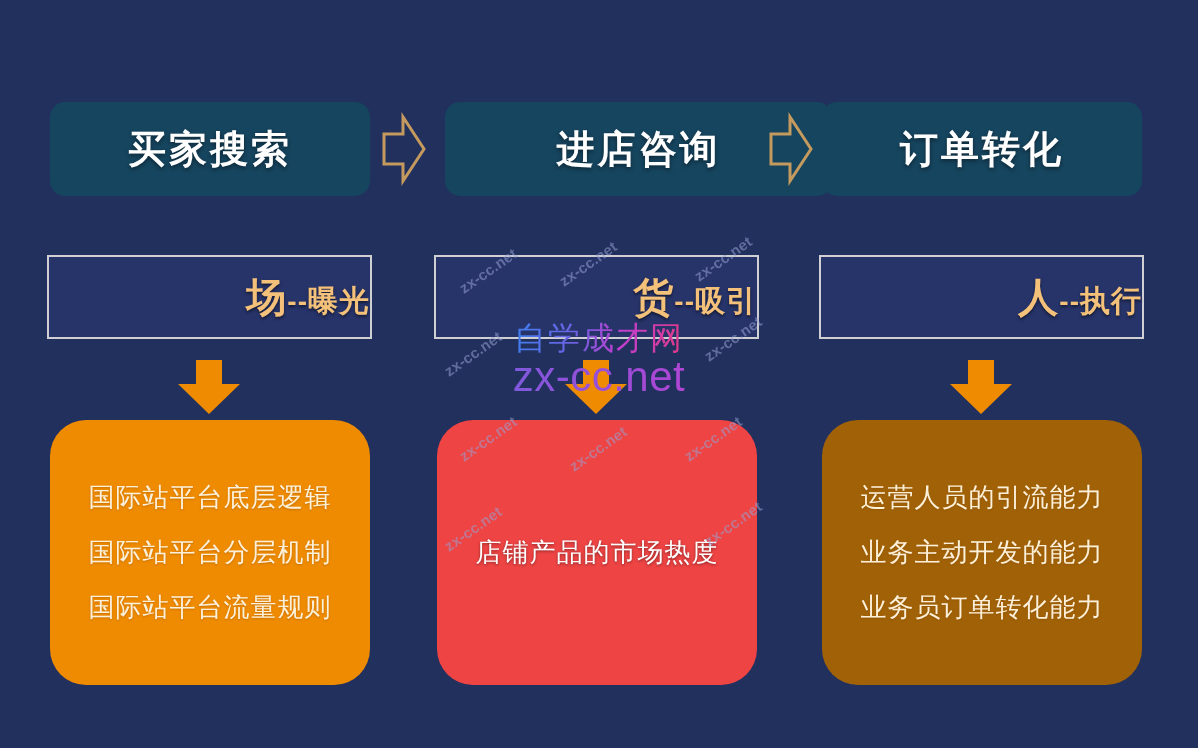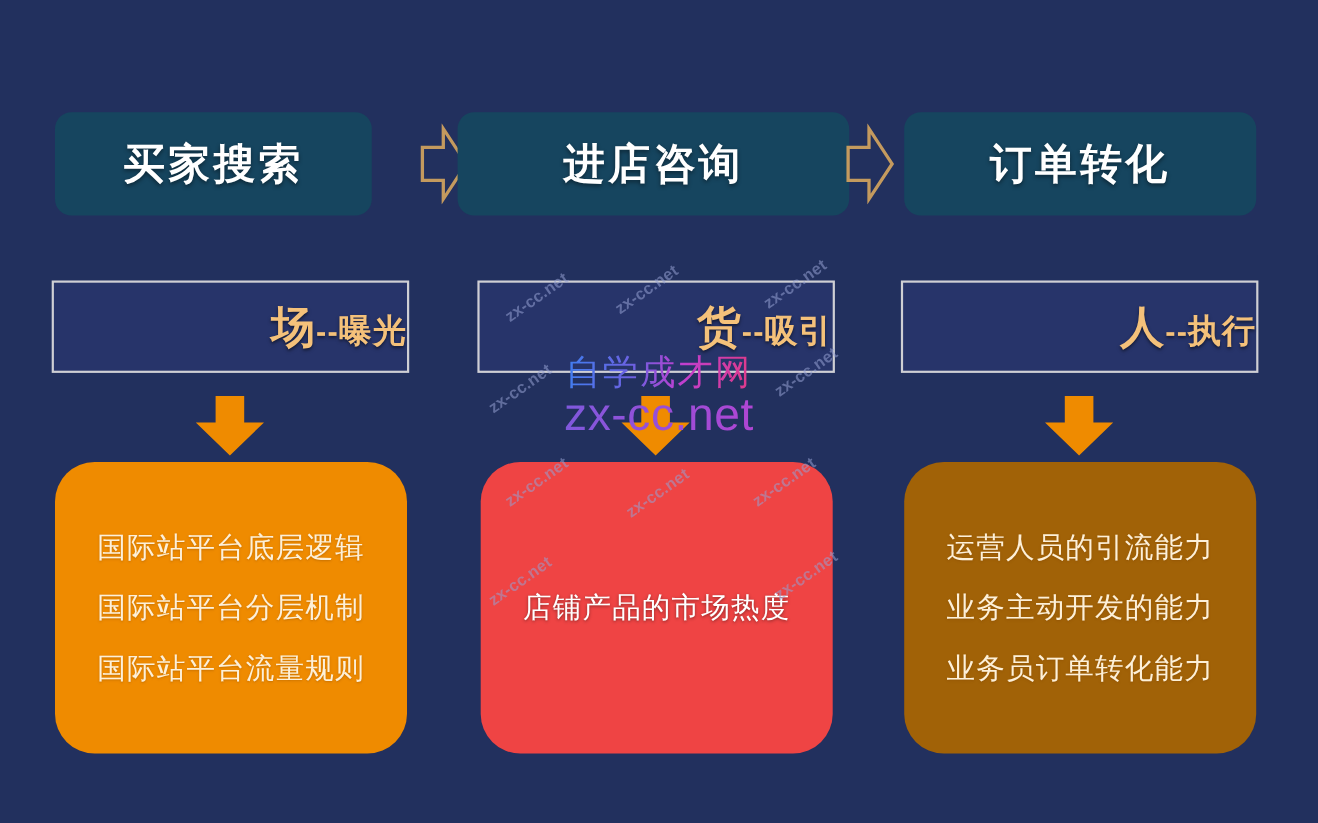--- a/index.html
+++ b/index.html
@@ -81,22 +81,22 @@
     justify-content: center;
     z-index: 10;
   }
   .stage-box .stage-label {
     color: #ffffff;
     font-size: 38px;
     font-weight: 700;
     letter-spacing: 3px;
     text-shadow: 0 2px 4px rgba(0,0,0,0.45);
   }
-  #stage-0 { left: 50px;  width: 288px; }
-  #stage-1 { left: 416px; width: 356px; }
+  #stage-0 { left: 50px;  width: 320px; }
+  #stage-1 { left: 445px; width: 387px; }
   #stage-2 { left: 822px; width: 320px; }
 
   .stage-arrow {
     position: absolute;
     top: 112px;
     width: 46px;
     height: 74px;
     z-index: 10;
   }
   #stage-arrow-0 { left: 381px; }

